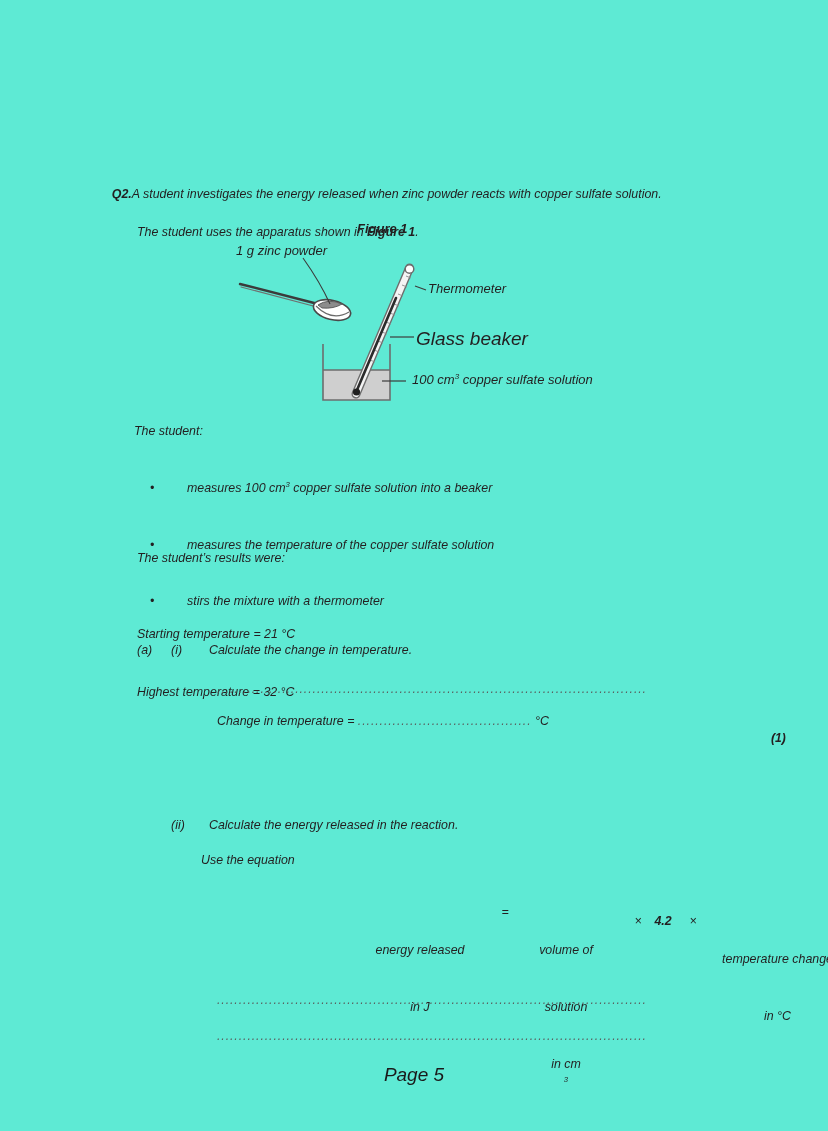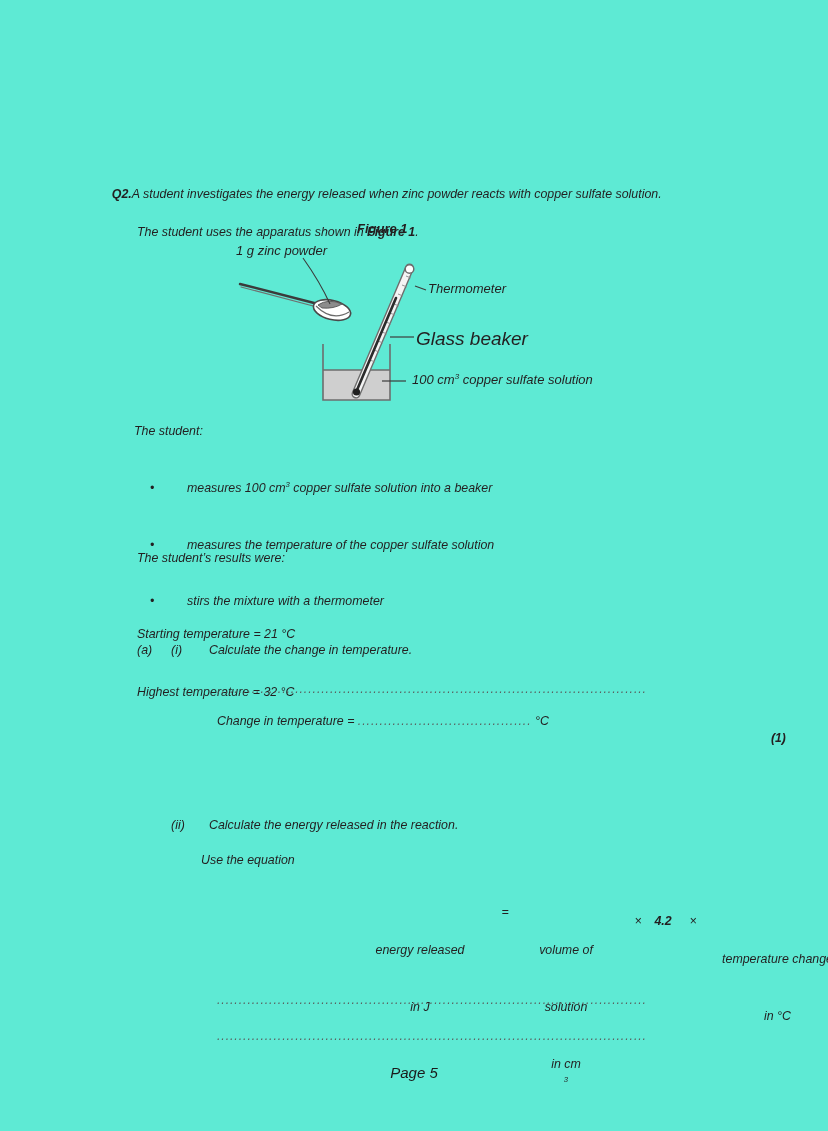--- a/index.html
+++ b/index.html
@@ -103,21 +103,21 @@
   #eq-c3 { left: 525px; top: 9px;  width: 145px; }
 
   #ans-b1 { left: 217px; top: 993px; width: 430px; }
   #ans-b2 { left: 217px; top: 1029px; width: 430px; }
 
   
   #footer {
     left: 0; top: 1064px; width: 828px;
     text-align: center;
     font-family: "Liberation Sans", sans-serif;
-    font-size: 15px;
+    font-size: 19px;
     color: #1a1a1a;
   }
 </style>
 </head>
 <body>
 
 <div class="page">
 
   <div class="abs txt" id="q-head">
     <span class="qno">Q2.</span><span>A student investigates the energy released when zinc powder reacts with copper sulfate solution.</span>

